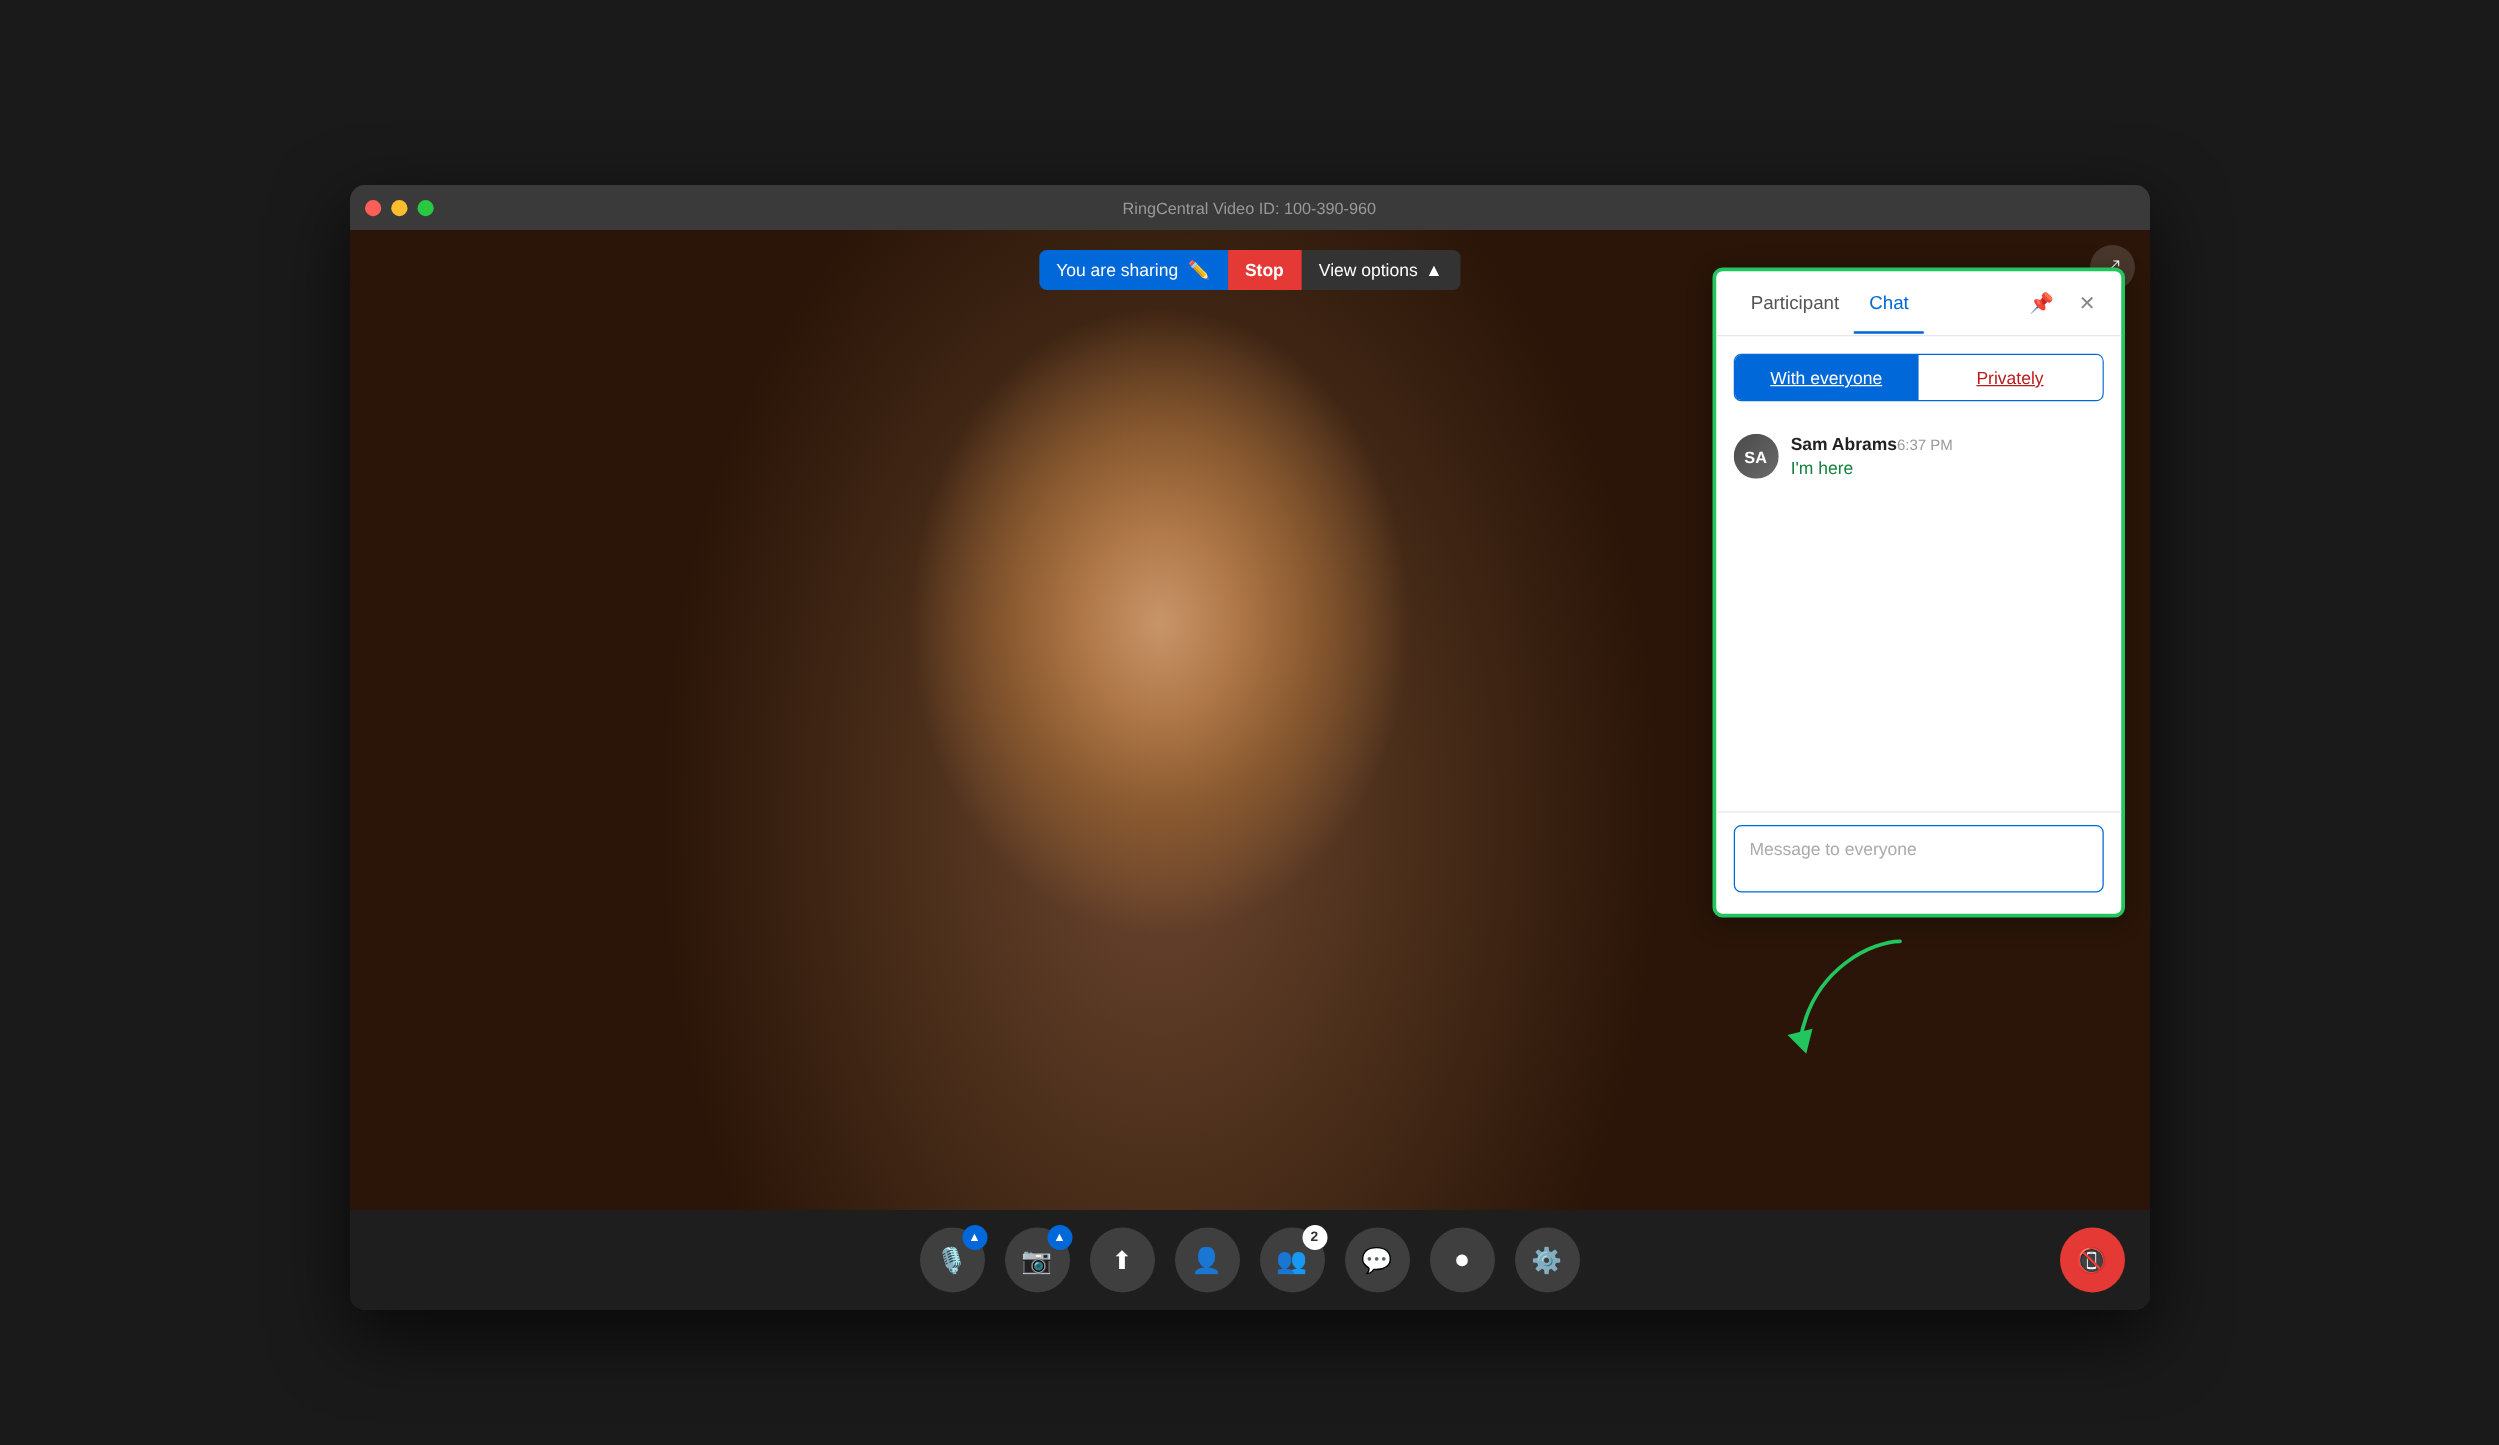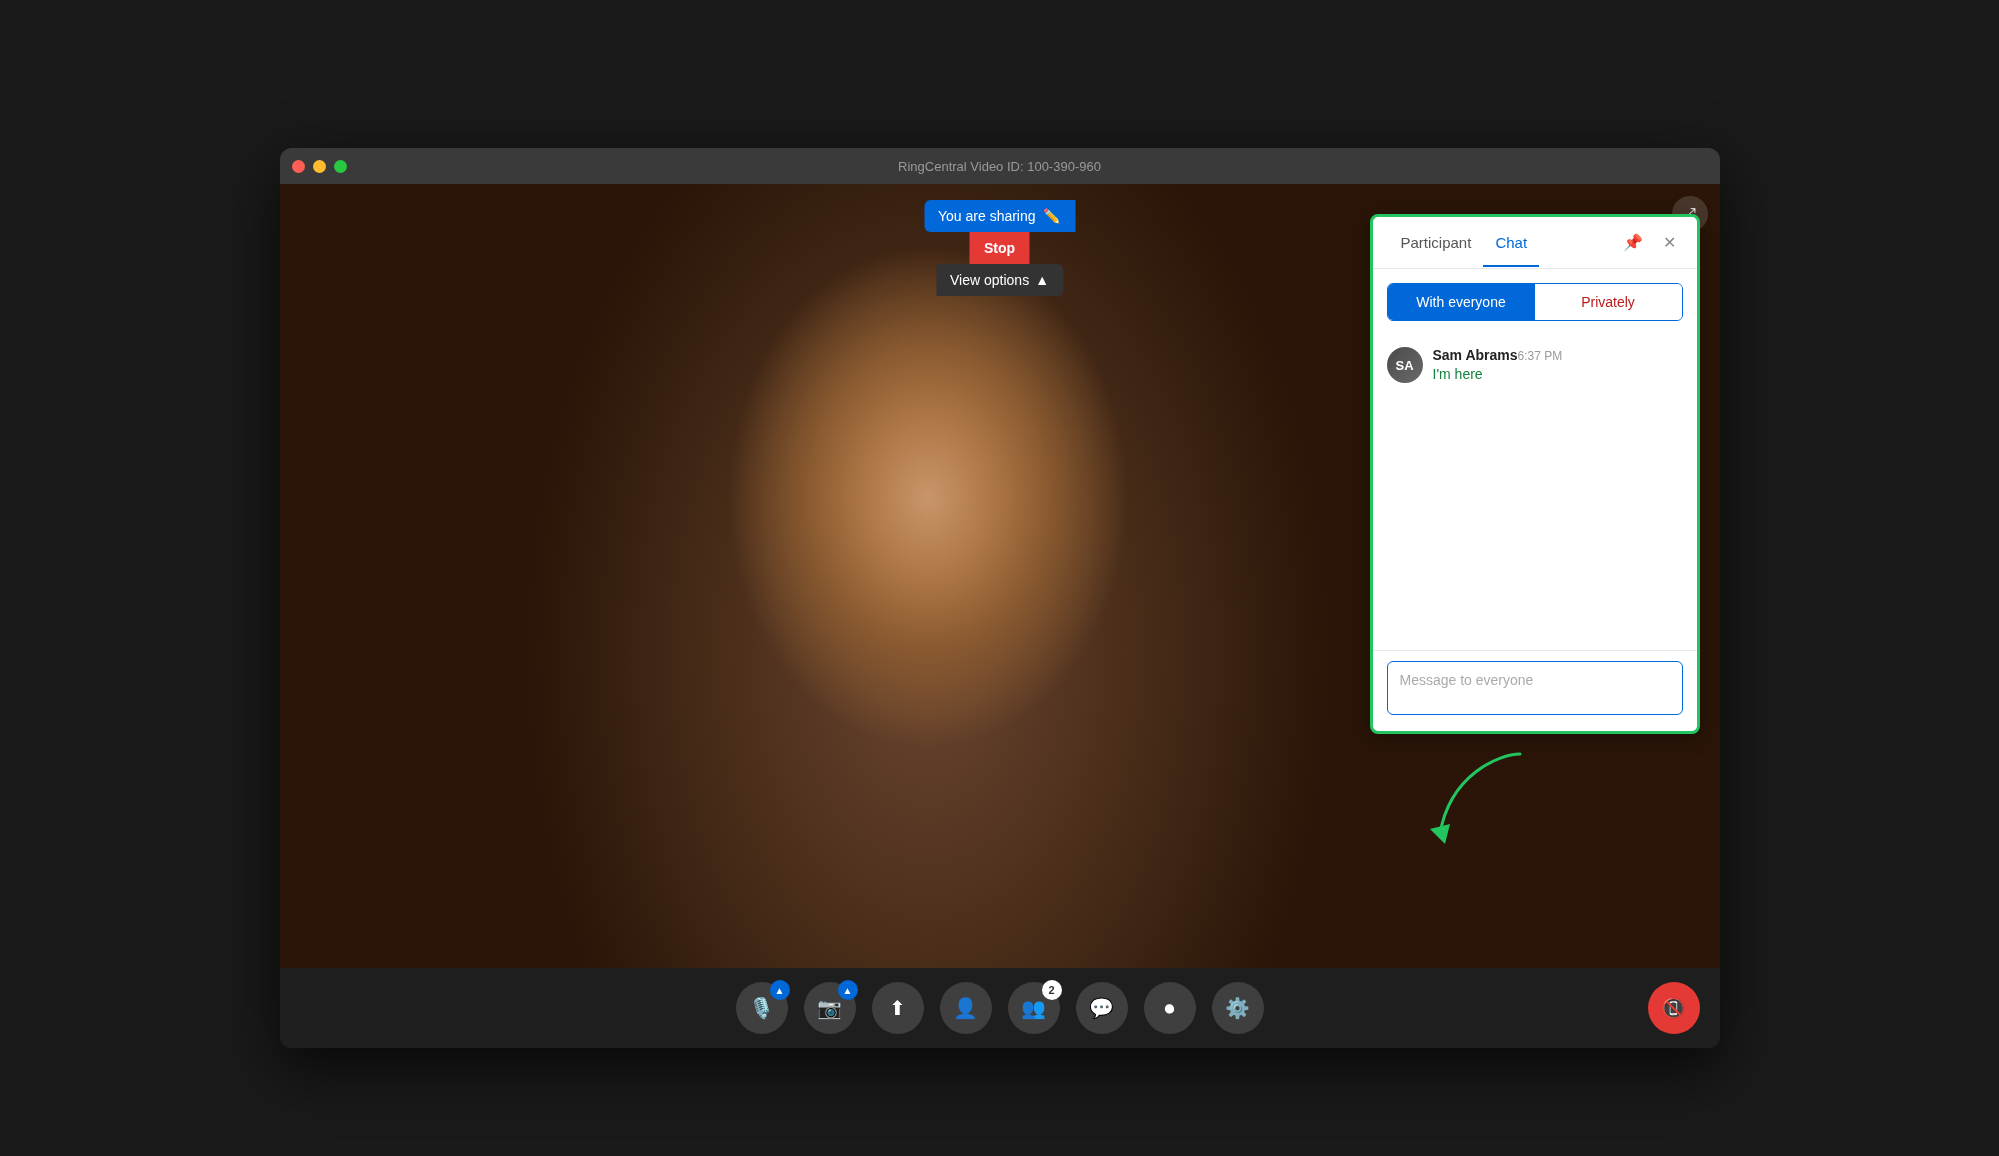--- a/index.html
+++ b/index.html
@@ -101,21 +101,20 @@
     
     .sharing-bar {
       position: absolute;
       top: 16px;
       left: 50%;
       transform: translateX(-50%);
       display: flex;
       align-items: center;
       gap: 0;
       z-index: 10;
-      flex-direction: column;
     }
 
     .sharing-badge {
       background: #0068D9;
       color: white;
       padding: 8px 14px;
       border-radius: 6px 0 0 6px;
       font-size: 14px;
       font-weight: 500;
       display: flex;
@@ -233,20 +232,21 @@
     }
 
     .audience-btn {
       flex: 1;
       padding: 10px 8px;
       font-size: 14px;
       font-weight: 500;
       cursor: pointer;
       border: none;
       text-align: center;
+      text-decoration: underline;
     }
 
     .audience-btn.active {
       background: #0068D9;
       color: white;
     }
 
     .audience-btn.inactive {
       background: white;
       color: #b91c1c;

